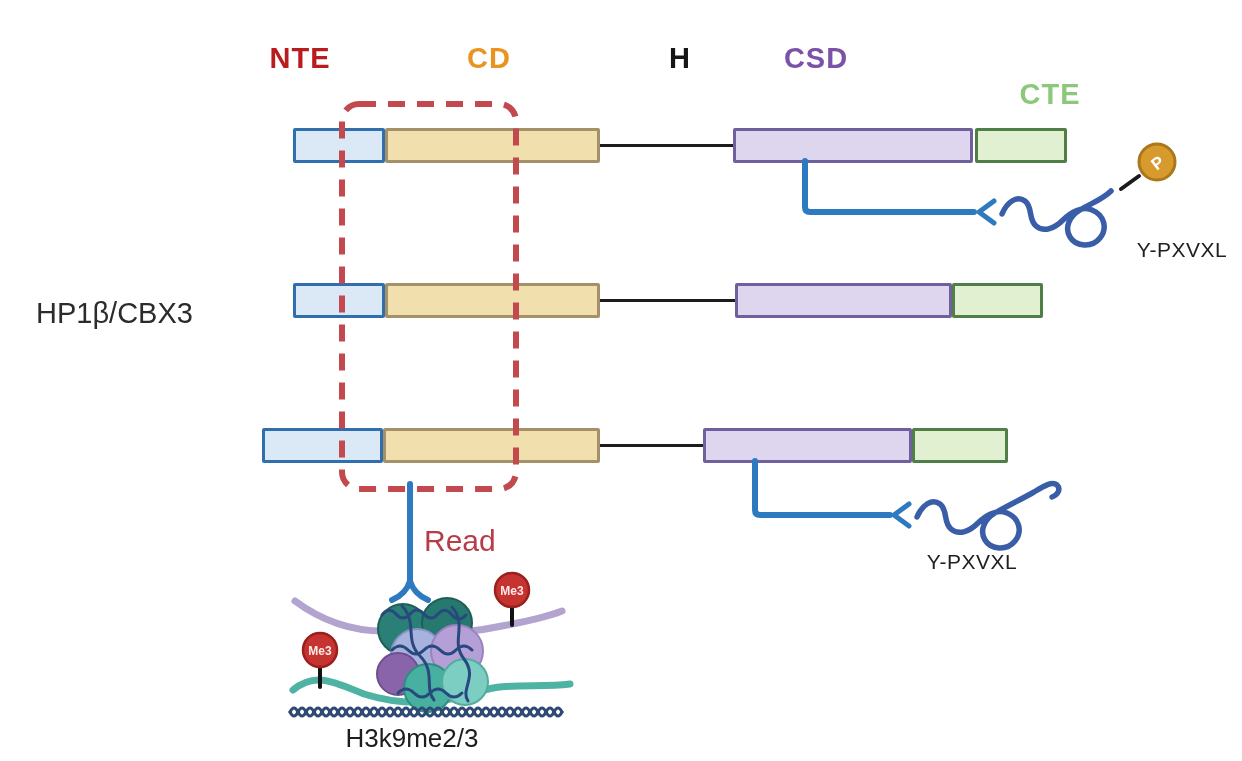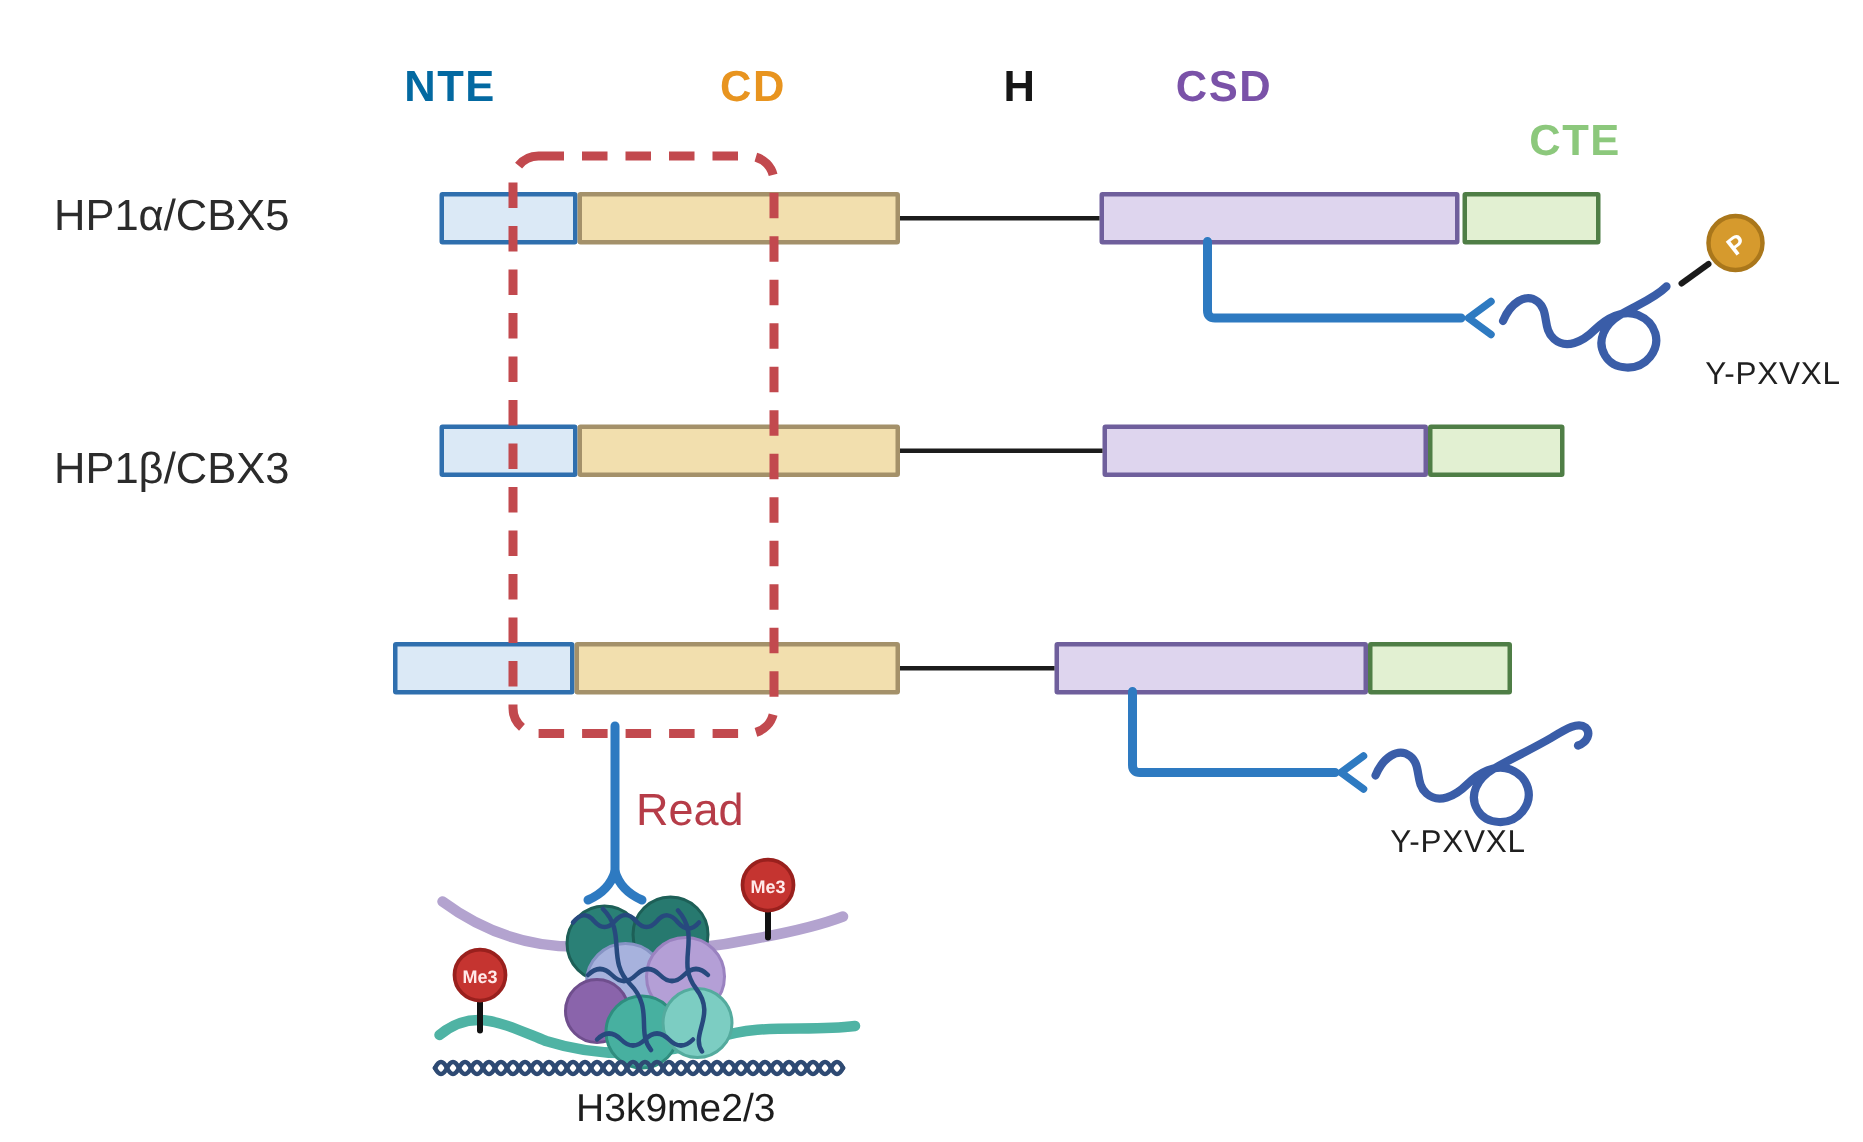--- a/index.html
+++ b/index.html
@@ -3,21 +3,21 @@
 <meta charset="utf-8">
 <style>
   html,body{margin:0;padding:0;background:#fff;}
   body{width:1242px;height:761px;position:relative;overflow:hidden;
        font-family:"Liberation Sans", sans-serif;}
   #canvas{position:absolute;left:0;top:0;width:1242px;height:761px;background:#ffffff;}
 
   
   .hdr{position:absolute;top:42px;transform:translateX(-50%);
        font-size:29px;font-weight:bold;letter-spacing:1px;white-space:nowrap;}
-  .hdr-nte{color:#0369a1;}
+  .hdr-nte{color:#b91c1c;}
   .hdr-cd{color:#e8941f;}
   .hdr-h{color:#161616;}
   .hdr-csd{color:#7a52a8;}
   .hdr-cte{color:#8cc87c;margin-top:36px;}
 
   
   .rowlabel{position:absolute;left:36px;width:190px;font-size:29px;color:#2b2b2b;
             line-height:35px;white-space:nowrap;}
 
   
@@ -26,38 +26,37 @@
   .cd {background:#f2dfae;border-color:#a4916a;}
   .csd{background:#ded5ee;border-color:#6f5f9c;}
   .cte{background:#e2f0d2;border-color:#4f7e46;}
 
   
   .read{position:absolute;left:424px;top:524px;font-size:30px;font-weight:normal;color:#b63c48;}
   .motif{position:absolute;width:140px;text-align:center;font-size:21px;color:#1f1f1f;
          letter-spacing:0.5px;white-space:nowrap;}
   .motif-1{left:1112px;top:238px;}
   .motif-3{left:902px;top:550px;}
-  .histone-mark{position:absolute;left:307px;top:723px;width:210px;text-align:right;
+  .histone-mark{position:absolute;left:307px;top:723px;width:210px;text-align:center;
                 font-size:26px;color:#1d1d1d;}
 
   svg{position:absolute;left:0;top:0;}
   .svgtext{font-family:"Liberation Sans", sans-serif;}
 </style>
 </head>
 <body>
 
 <div id="canvas">
 
   <div class="hdr hdr-nte" style="left:300px">NTE</div>
-  <div class="hdr hdr-cd" style="left:502px">CD</div>
+  <div class="hdr hdr-cd" style="left:489px">CD</div>
   <div class="hdr hdr-h" style="left:680px">H</div>
   <div class="hdr hdr-csd" style="left:816px">CSD</div>
   <div class="hdr hdr-cte" style="left:1050px">CTE</div>
 
-  <div class="rowlabel" style="top:127px">HP1α/CBX5</div>
   <div class="rowlabel" style="top:296px">HP1β/CBX3</div>
 
   <div class="box nte" style="left:293px;top:128px;width:92px"></div>
   <div class="box cd" style="left:385px;top:128px;width:215px"></div>
   <div class="box csd" style="left:733px;top:128px;width:240px"></div>
   <div class="box cte" style="left:975px;top:128px;width:92px"></div>
 
   <div class="box nte" style="left:293px;top:283px;width:92px"></div>
   <div class="box cd" style="left:385px;top:283px;width:215px"></div>
   <div class="box csd" style="left:735px;top:283px;width:217px"></div>

